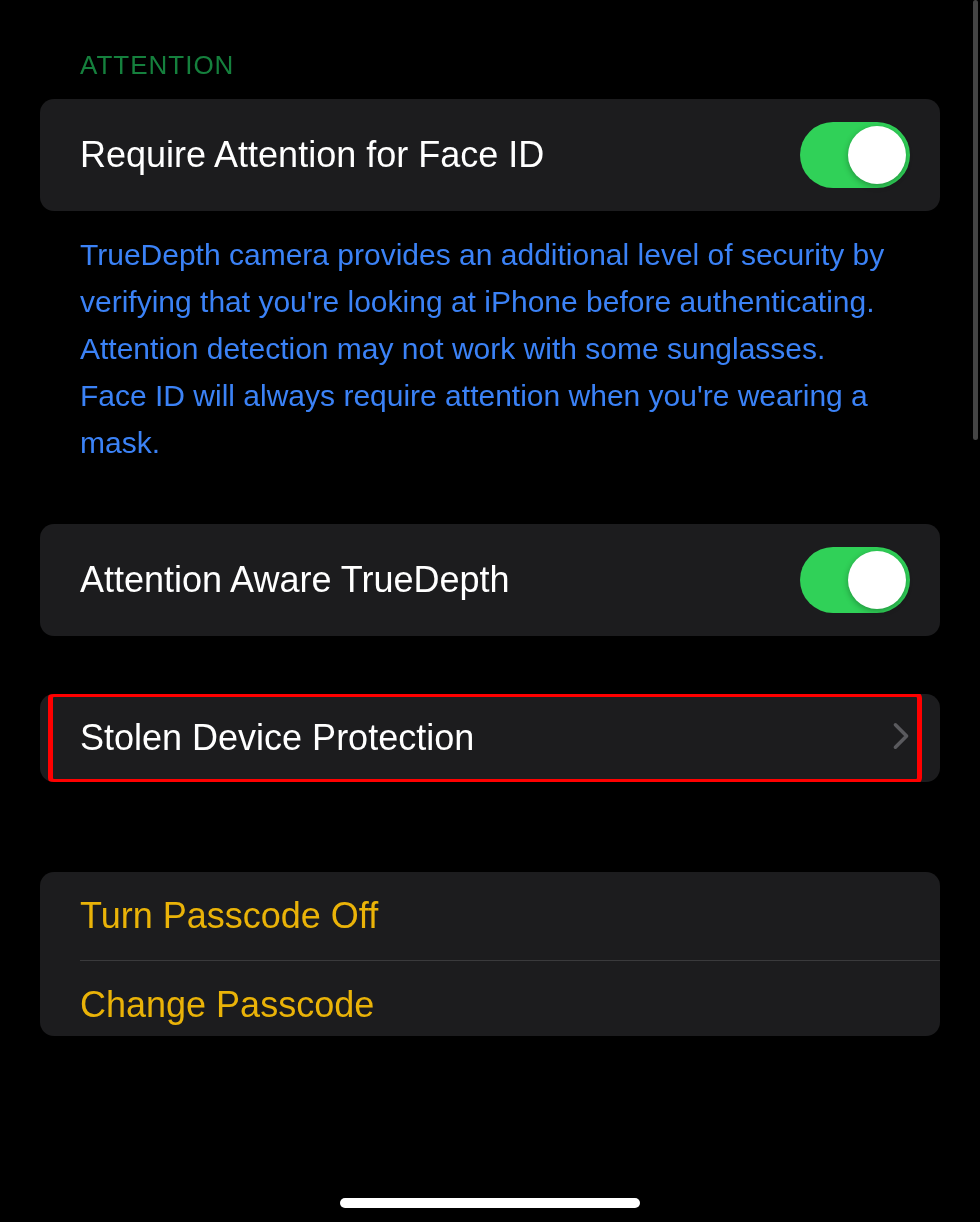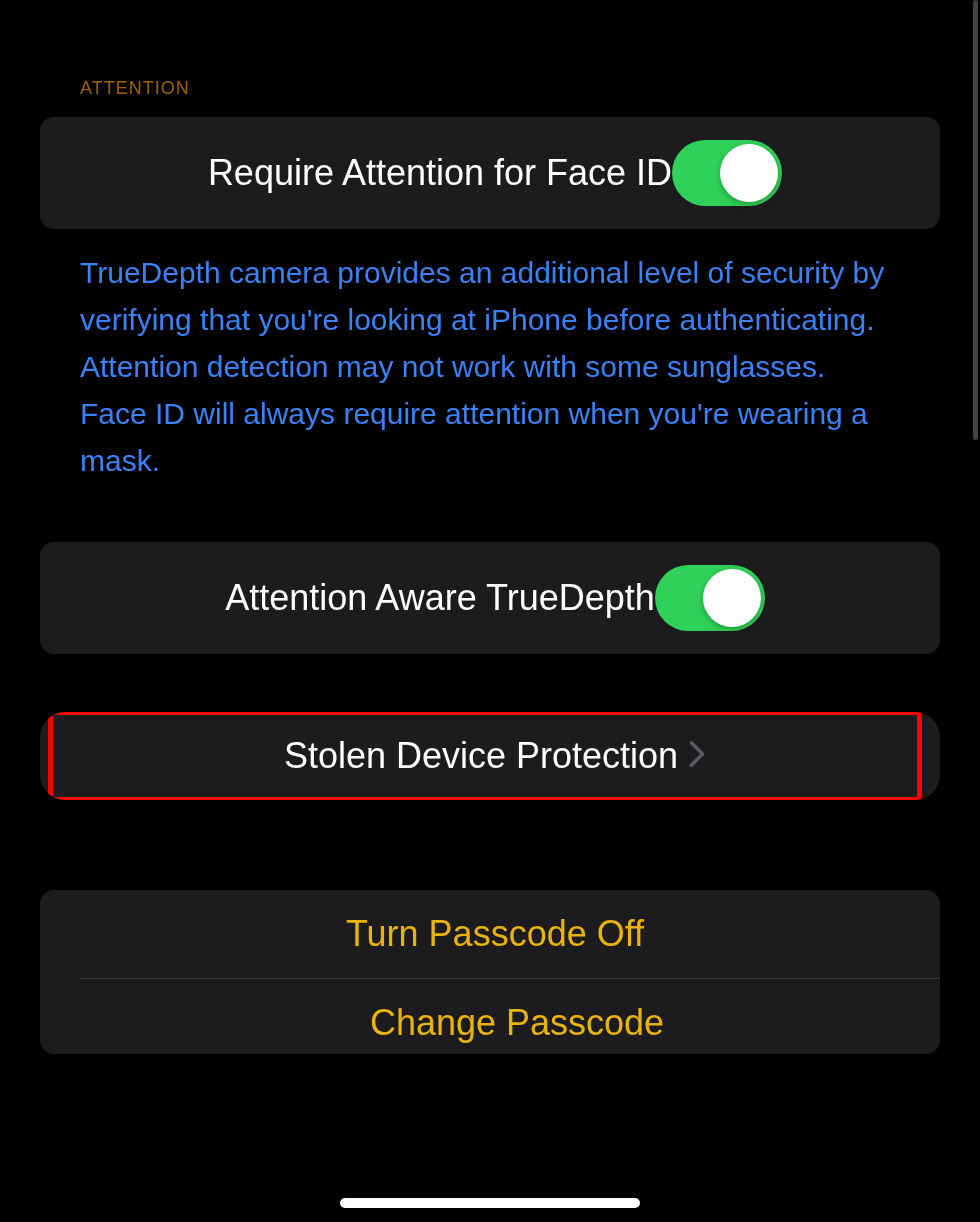--- a/index.html
+++ b/index.html
@@ -13,37 +13,36 @@
       background: #000000;
       font-family: -apple-system, BlinkMacSystemFont, 'Segoe UI', Helvetica, Arial, sans-serif;
       color: #ffffff;
       overflow: hidden;
       position: relative;
     }
     .container {
       padding: 50px 40px 0 40px;
     }
     .section-header {
-      color: #a16207;
-      font-size: 18px;
+      color: #15803d;
+      font-size: 26px;
       letter-spacing: 1px;
       text-transform: uppercase;
       padding: 0 40px 18px 40px;
       font-weight: 400;
-      margin-top: 28px;
     }
     .cell-group {
       background: #1c1c1e;
       border-radius: 14px;
       overflow: hidden;
     }
     .cell {
       display: flex;
       align-items: center;
-      justify-content: center;
+      justify-content: space-between;
       padding: 23px 30px 23px 40px;
       min-height: 60px;
     }
     .cell-label {
       color: #ffffff;
       font-size: 36px;
       font-weight: 400;
       letter-spacing: 0px;
     }
     .cell-label-link {
@@ -80,21 +79,20 @@
       height: 58px;
     }
     .chevron {
       color: #5a5a5e;
       font-size: 36px;
       flex-shrink: 0;
       margin-left: 10px;
     }
     .highlighted {
       position: relative;
-      border-radius: 25px;
     }
     .highlight-box {
       position: absolute;
       top: -2px;
       left: 8px;
       right: 18px;
       bottom: -2px;
       border: 5px solid #ff0000;
       border-radius: 6px;
       pointer-events: none;
@@ -171,20 +169,20 @@
     </div>
   </div>
 
   <div style="height: 90px;"></div>
 
   <div class="cell-group">
     <div class="cell">
       <span class="cell-label-link">Turn Passcode Off</span>
     </div>
     <div class="divider"></div>
-    <div class="cell" style="padding-bottom:10px;margin-left:44px;">
+    <div class="cell" style="padding-bottom:10px;">
       <span class="cell-label-link">Change Passcode</span>
     </div>
   </div>
 
 </div>
 
 <div class="home-indicator"></div>
 
 </body></html>

